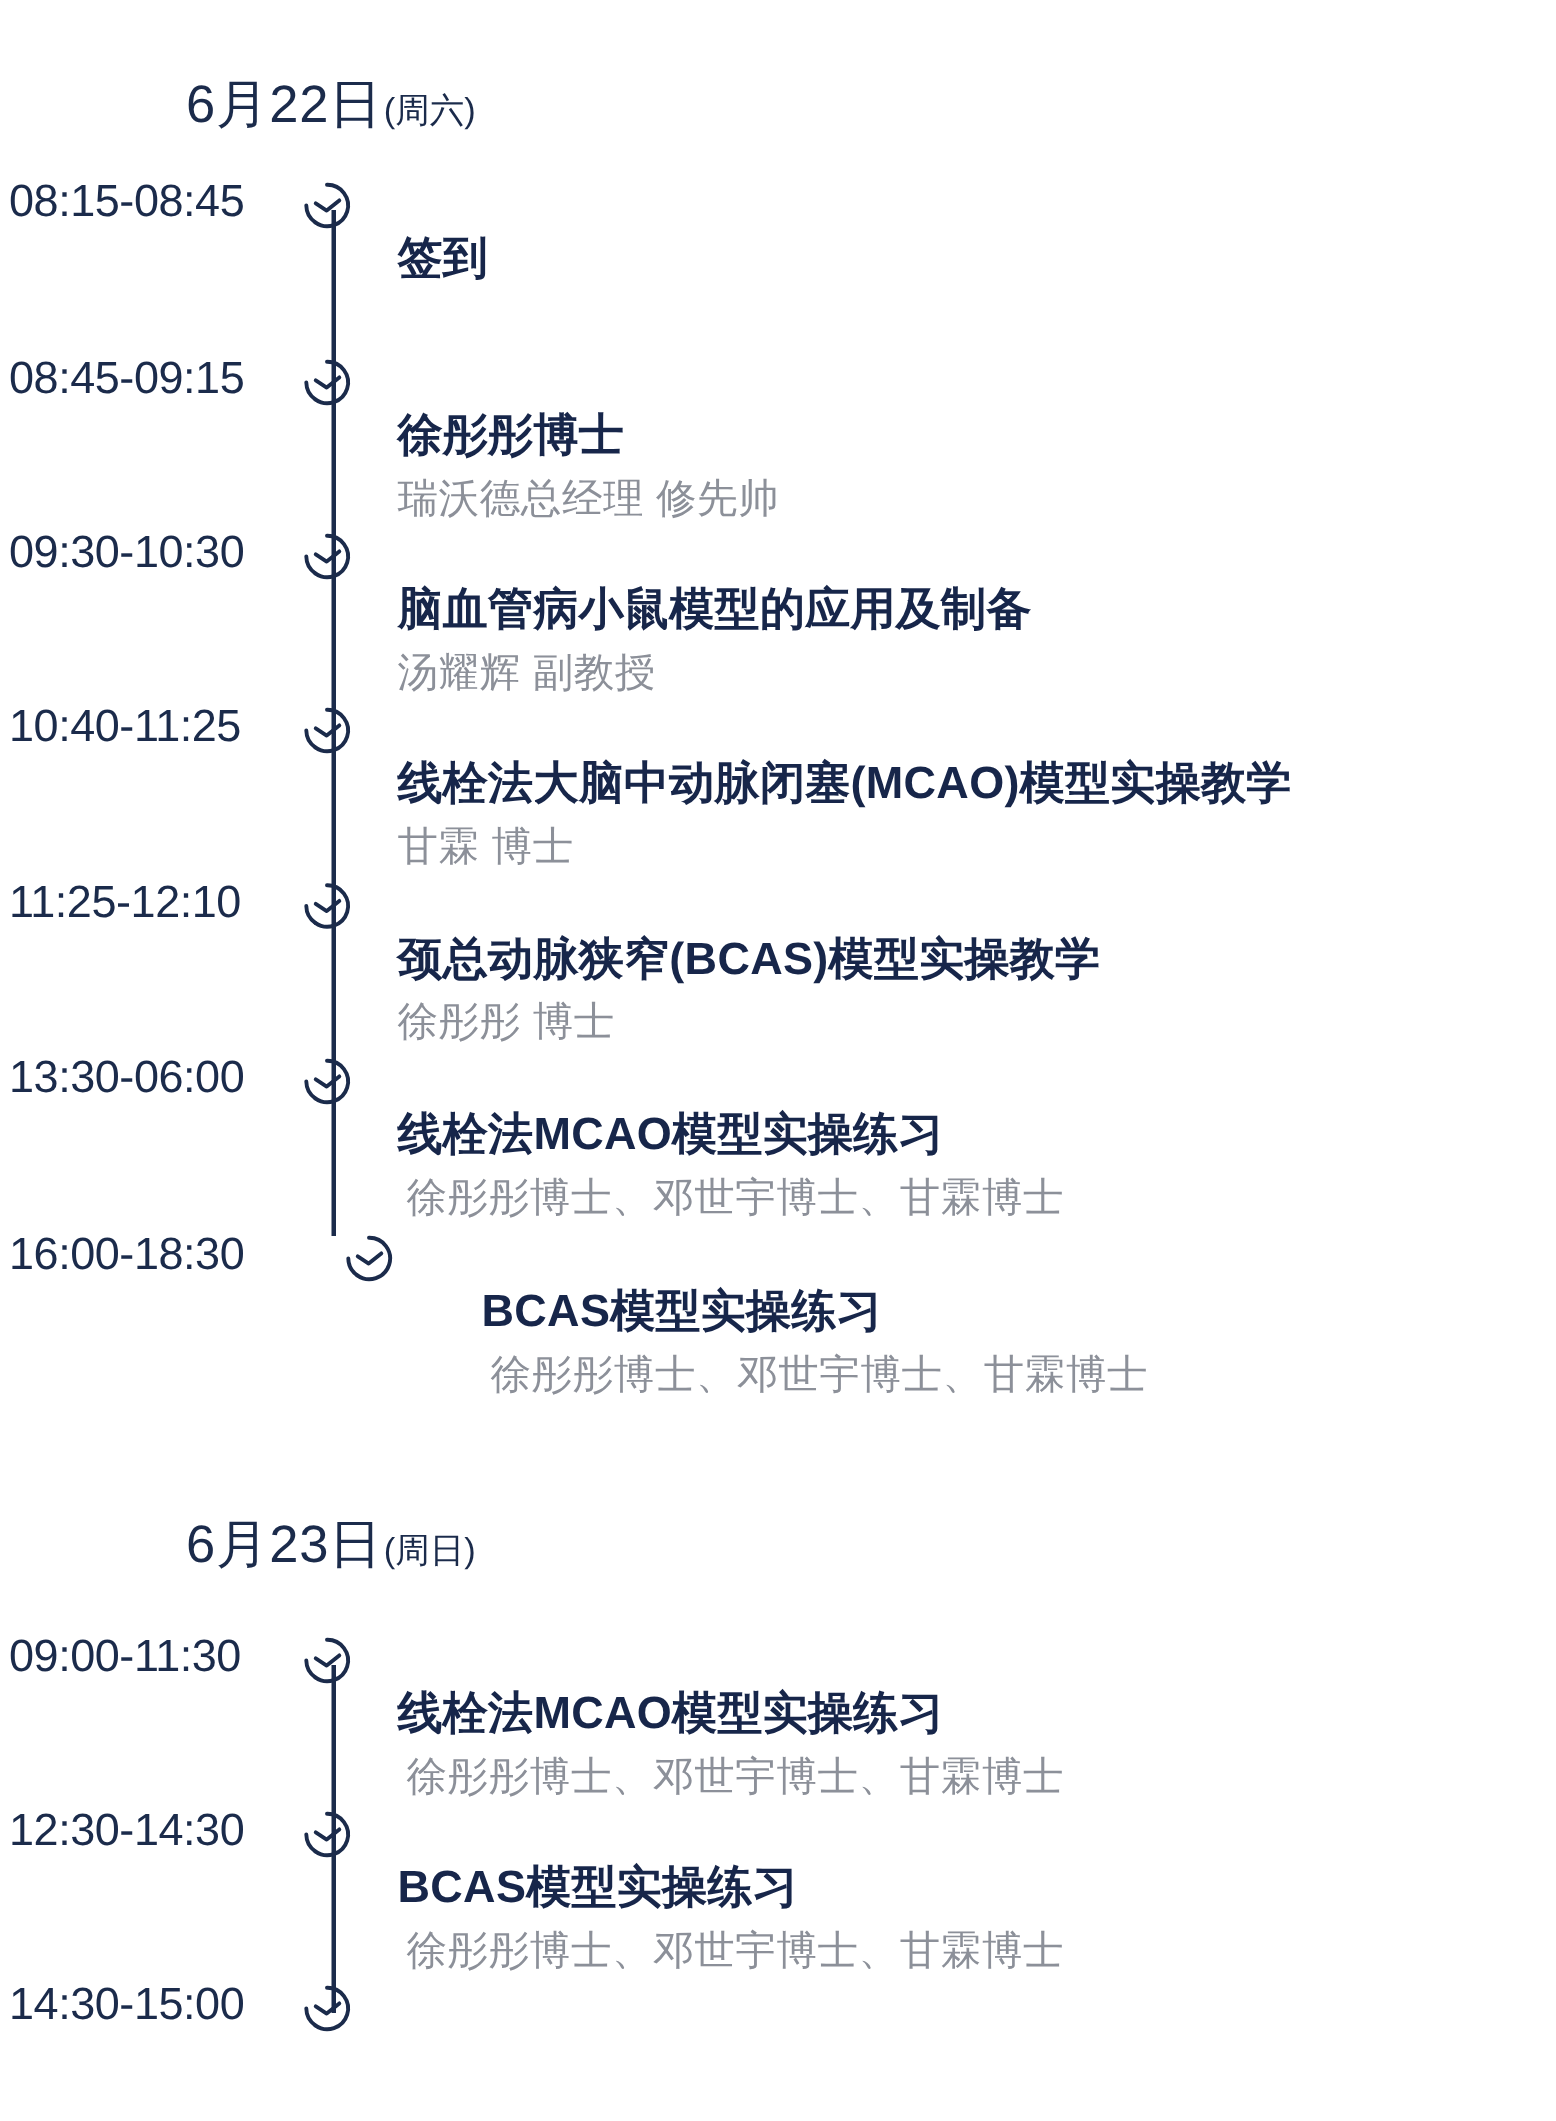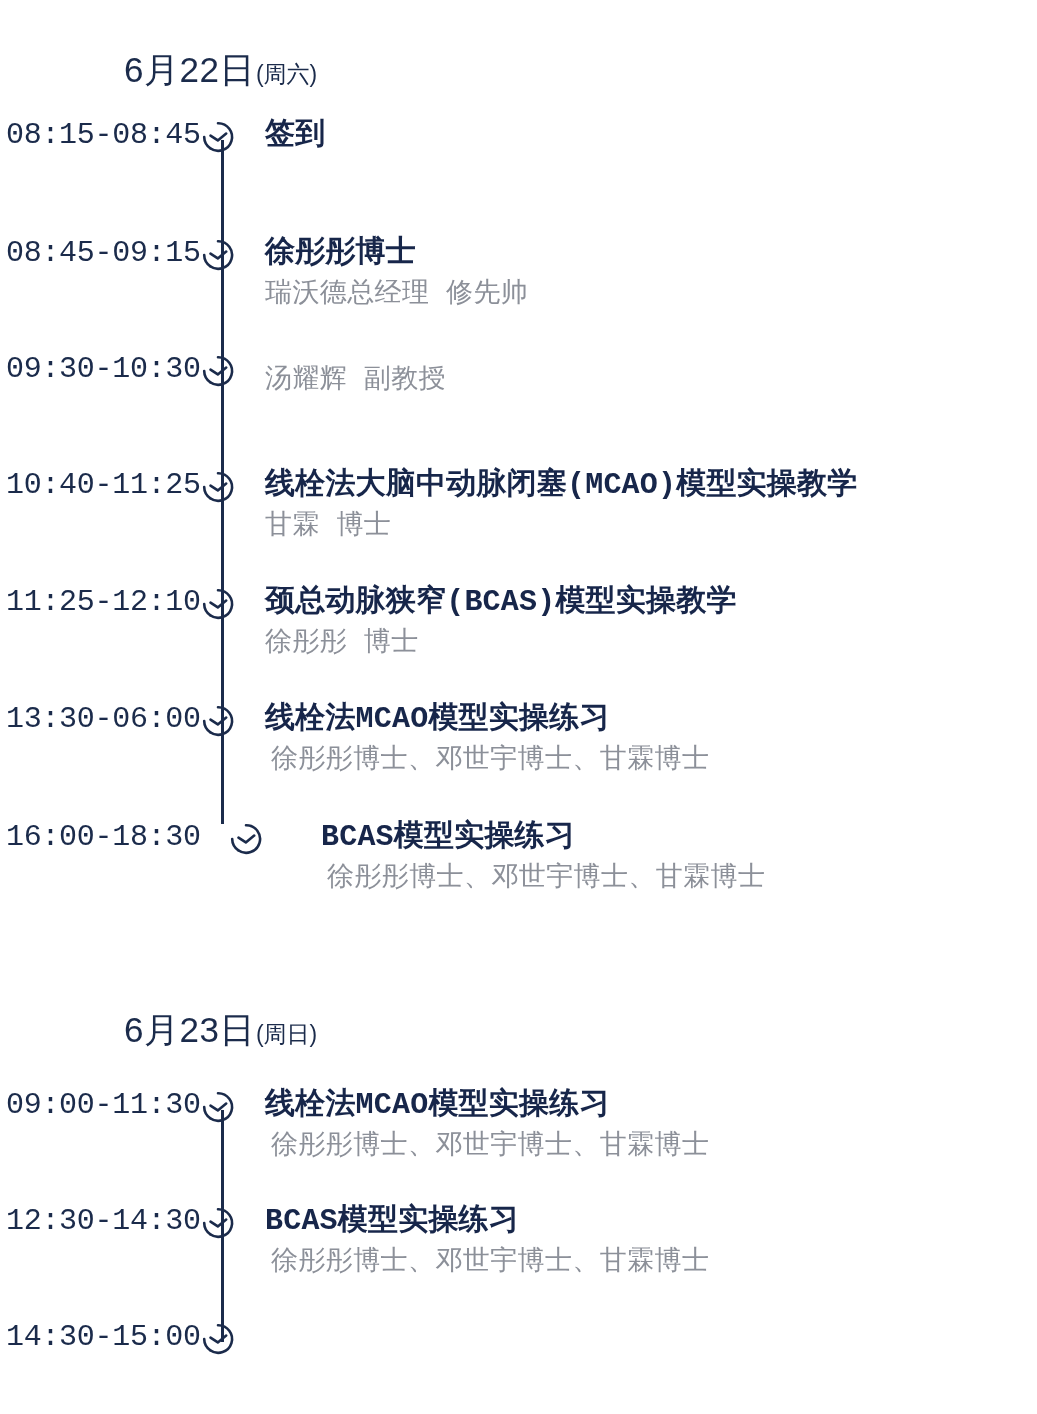--- a/index.html
+++ b/index.html
@@ -59,21 +59,20 @@
     width: 3px;
     background: #1b2b4b;
     z-index: 0;
   }
 
   .tl-row {
     position: relative;
     display: flex;
     align-items: flex-start;
     z-index: 1;
-    font-family: Liberation Mono, monospace;
   }
 
   .tl-time {
     width: 190px;
     flex: 0 0 190px;
     text-align: left;
     padding-left: 6px;
     box-sizing: border-box;
     font-size: 30px;
     font-weight: 300;
@@ -95,20 +94,21 @@
     line-height: 0;
   }
   .tl-marker svg {
     display: block;
   }
 
   .tl-body {
     flex: 1 1 auto;
     min-width: 0;
     padding-top: 0px;
+    margin-top: 38px;
   }
 
   .tl-title {
     font-size: 30px;
     font-weight: 700;
     color: #17264a;
     line-height: 1.0;
     letter-spacing: 0.2px;
     white-space: nowrap;
   }
@@ -173,20 +173,21 @@
       <div class="tl-row" style="height:116px;">
         <div class="tl-time">09:30-10:30</div>
         <div class="tl-marker">
           <svg width="34" height="34" viewBox="0 0 34 34">
             <path d="M17 3.2 A13.8 13.8 0 1 1 9.2 28.2" fill="none" stroke="#1b2b4b" stroke-width="2.6" stroke-linecap="round"></path>
             <path d="M9.2 28.2 A13.8 13.8 0 0 1 3.2 17" fill="none" stroke="#1b2b4b" stroke-width="2.6" stroke-linecap="round"></path>
             <path d="M9.5 15.6 L16.8 20.4 L25.2 13.6" fill="none" stroke="#1b2b4b" stroke-width="2.6" stroke-linecap="round" stroke-linejoin="round"></path>
           </svg>
         </div>
         <div class="tl-body">
+          <div class="tl-title">脑血管病小鼠模型的应用及制备</div>
           <div class="tl-sub">汤耀辉 副教授</div>
         </div>
       </div>
 
       <div class="tl-row" style="height:117px;">
         <div class="tl-time">10:40-11:25</div>
         <div class="tl-marker">
           <svg width="34" height="34" viewBox="0 0 34 34">
             <path d="M17 3.2 A13.8 13.8 0 1 1 9.2 28.2" fill="none" stroke="#1b2b4b" stroke-width="2.6" stroke-linecap="round"></path>
             <path d="M9.2 28.2 A13.8 13.8 0 0 1 3.2 17" fill="none" stroke="#1b2b4b" stroke-width="2.6" stroke-linecap="round"></path>

